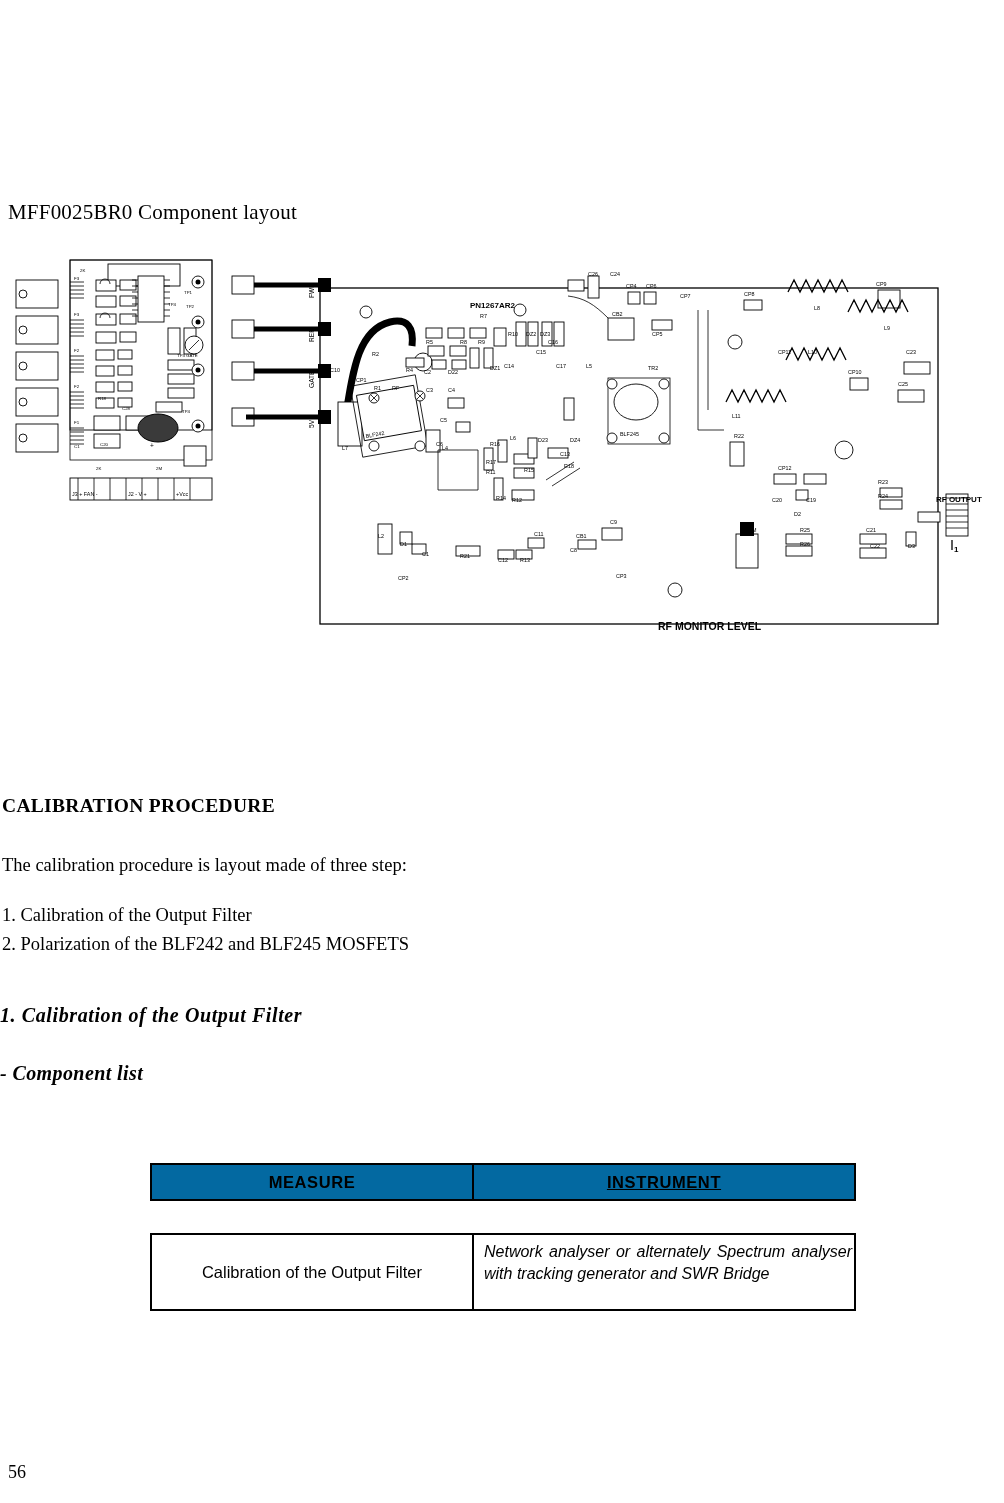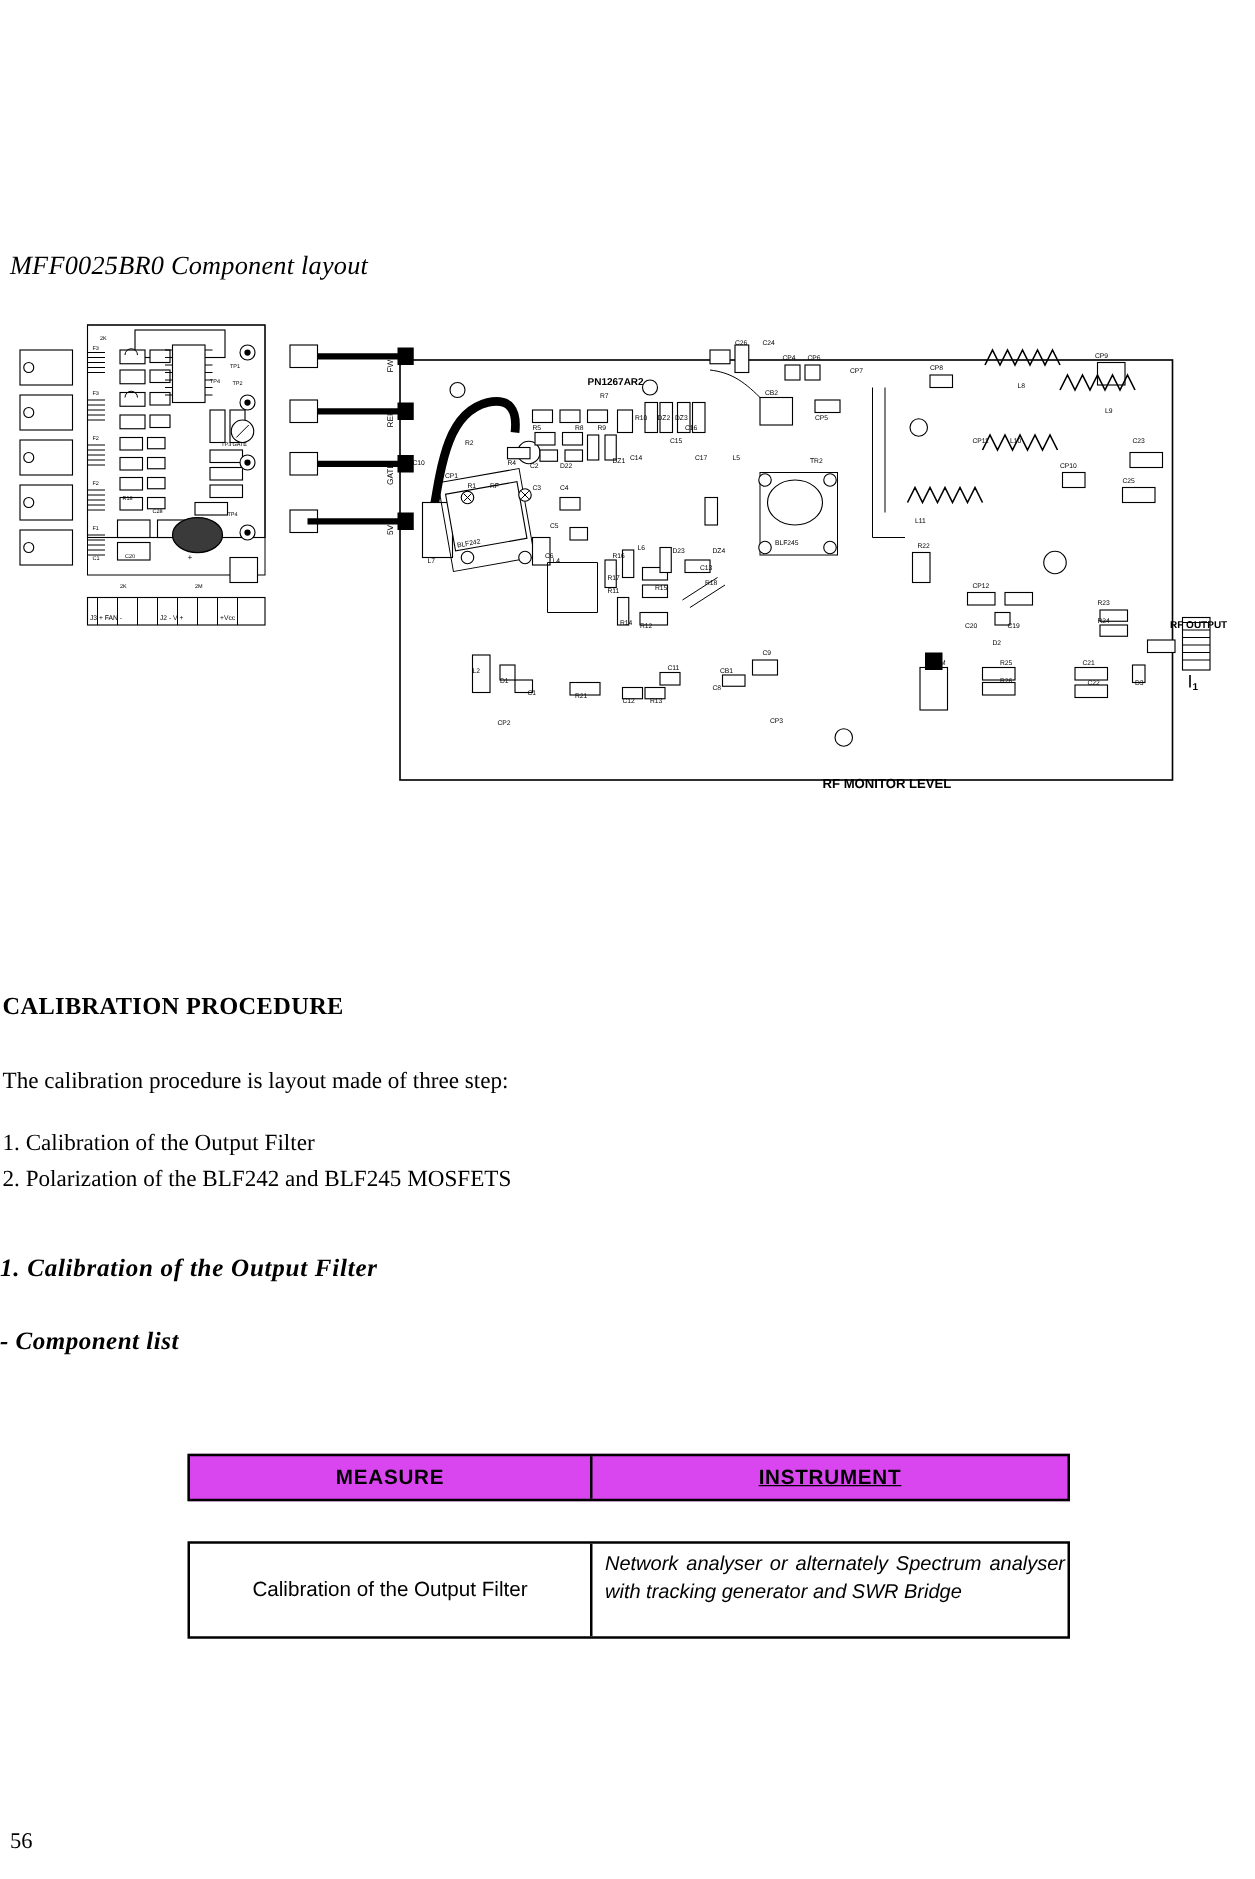--- a/index.html
+++ b/index.html
@@ -21,21 +21,20 @@
     width: 1004px;
     height: 1503px;
   }
 
   
   .layout-title {
     position: absolute;
     left: 8px;
     top: 200px;
     font-family: "Liberation Serif", serif;
-    font-style: italic;
     font-size: 21px;
     letter-spacing: 0.2px;
   }
 
   
   .figure {
     position: absolute;
     left: 8px;
     top: 250px;
     width: 988px;
@@ -93,21 +92,21 @@
   
   .tbl-head {
     position: absolute;
     left: 150px;
     top: 1163px;
     width: 706px;
     height: 38px;
     border: 2px solid #000;
     box-sizing: border-box;
     display: flex;
-    background: #d946ef;
+    background: #0369a1;
     font-family: "Liberation Sans", sans-serif;
   }
   .tbl-head .cell {
     display: flex;
     align-items: center;
     justify-content: center;
     font-weight: bold;
     font-size: 16.5px;
     letter-spacing: 0.6px;
   }

